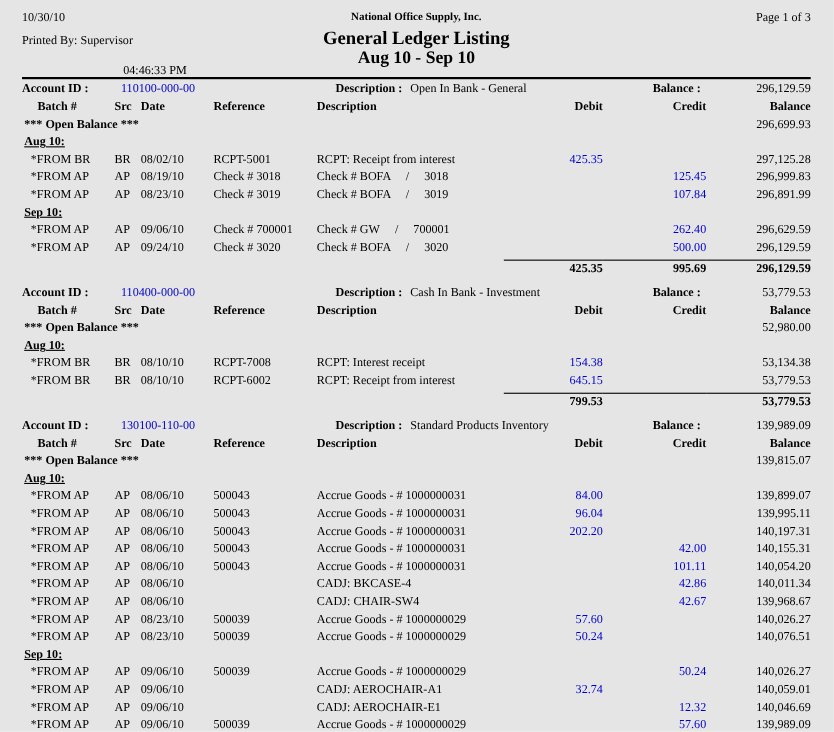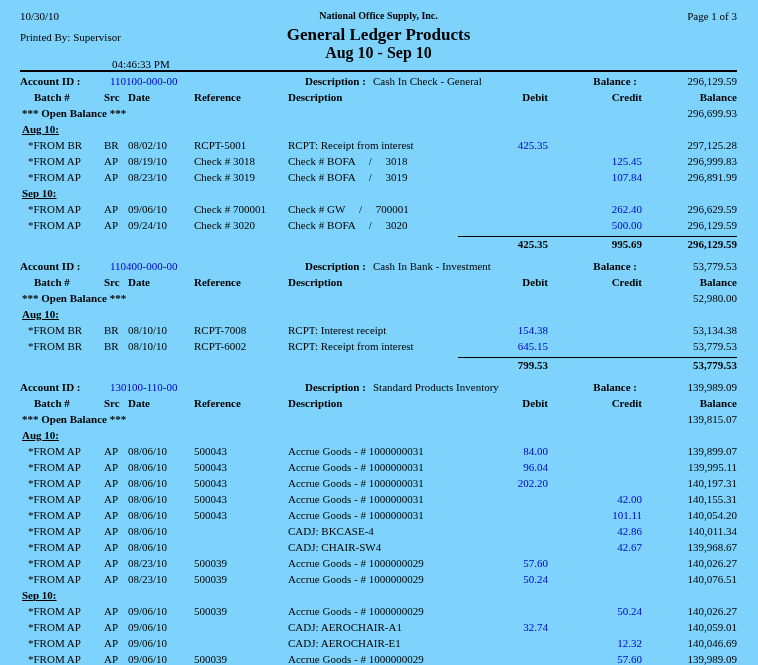--- a/index.html
+++ b/index.html
@@ -1,17 +1,17 @@
 <!DOCTYPE html>
 <html><head>
 <meta charset="utf-8">
 <style>
   html,body{margin:0;padding:0;}
   body{width:758px;height:665px;background:#ffffff;font-family:"Liberation Serif",serif;font-size:11px;color:#000;}
-  .page{box-sizing:border-box;width:758px;height:665px;padding:8px 21px 0 20px;overflow:hidden;position:relative;background:#7dd3fc;}
+  .page{box-sizing:border-box;width:758px;height:665px;padding:8px 21px 0 20px;overflow:hidden;position:relative;background:#e5e5e5;}
   .report-header{position:relative;height:62px;}
   .h-date{position:absolute;left:0;top:2px;}
   .h-time{position:absolute;left:92px;top:2px;margin-top:48px;}
   .h-printedby{position:absolute;left:0;top:23px;}
   .h-page{position:absolute;right:0;top:2px;}
   .h-center{position:absolute;left:0;right:0;top:0;text-align:center;}
   .h-company{font-weight:bold;font-size:10px;line-height:16px;}
   .h-title{font-weight:bold;font-size:17px;line-height:21px;}
   .h-period{font-weight:bold;font-size:16px;line-height:15px;}
   .rule{border-top:2.5px solid #000;height:0;}
@@ -36,34 +36,34 @@
 </head>
 <body>
 
 <div class="page">
   <header class="report-header">
     <span class="h-date">10/30/10</span>
     <span class="h-time">04:46:33 PM</span>
     <span class="h-printedby">Printed By: Supervisor</span>
     <div class="h-center">
       <div class="h-company">National Office Supply, Inc.</div>
-      <div class="h-title">General Ledger Products</div>
+      <div class="h-title">General Ledger Listing</div>
       <div class="h-period">Aug 10 - Sep 10</div>
     </div>
     <span class="h-page">Page 1 of 3</span>
   </header>
   <div class="rule"></div>
 
   <div id="report-body">
       <section class="account-section first">
         <div class="acct-row">
           <span class="b">Account ID :</span>
           <span class="blue">110100-000-00</span>
           <span class="b">Description :</span>
-          <span>Cash In Check - General</span>
+          <span>Open In Bank - General</span>
           <span class="b r">Balance :</span>
           <span class="r">296,129.59</span>
         </div>
         <div class="grid">
           <span class="hd c-batch">Batch #</span>
           <span class="hd c-src">Src</span>
           <span class="hd c-date">Date</span>
           <span class="hd c-reference">Reference</span>
           <span class="hd c-description">Description</span>
           <span class="hd c-debit r">Debit</span>

